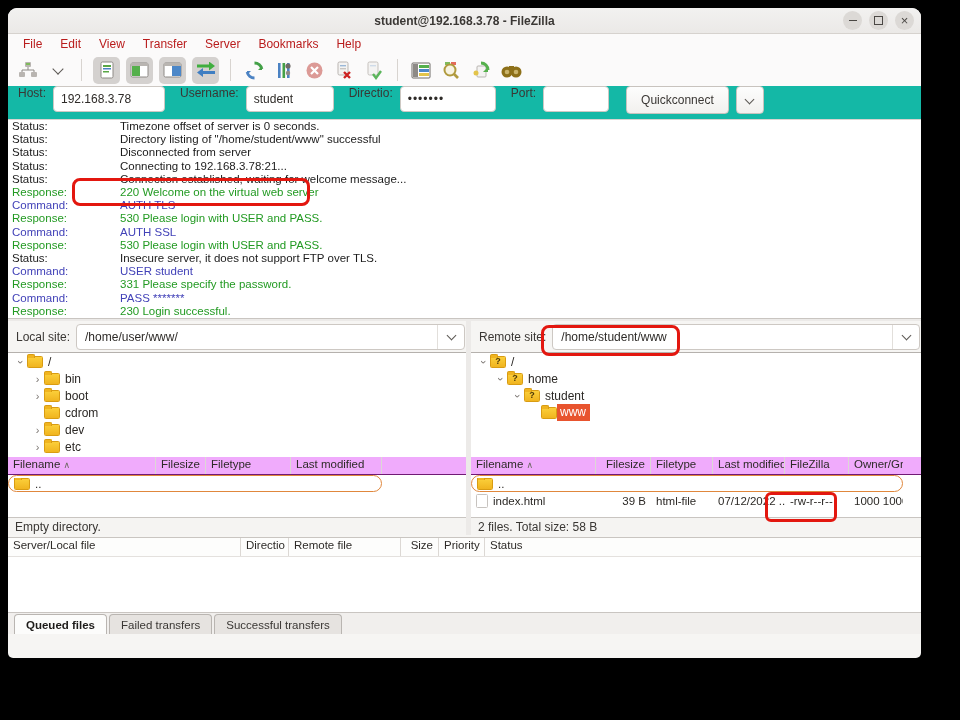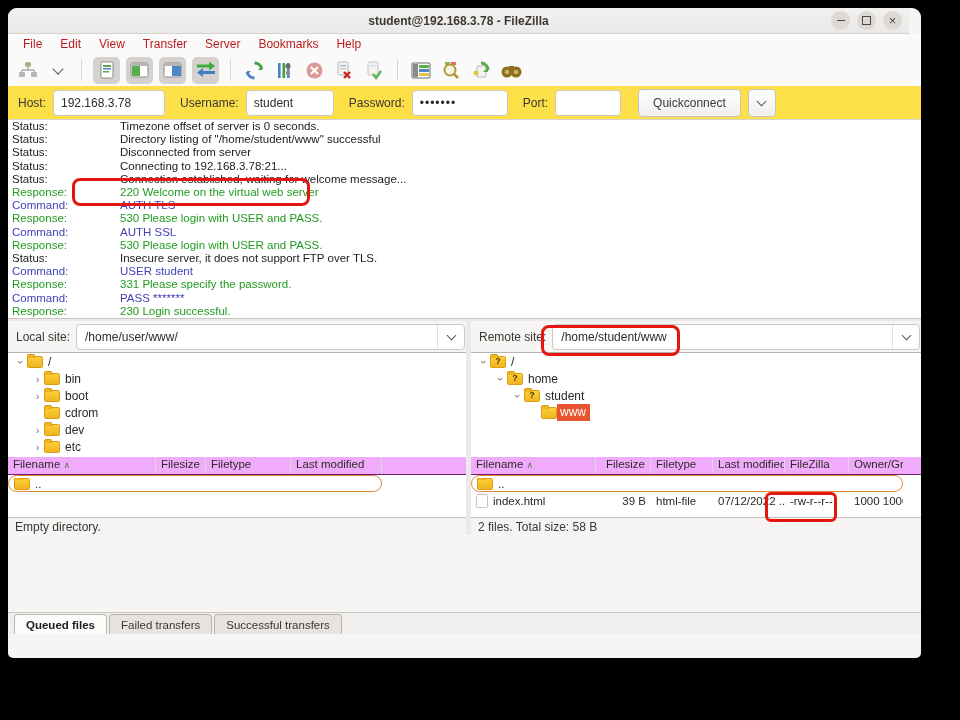--- a/index.html
+++ b/index.html
@@ -1,39 +1,39 @@
 <!DOCTYPE html>
 <html><head>
 <meta charset="utf-8">
 <style>
   html,body{margin:0;padding:0;width:960px;height:720px;background:#000;overflow:hidden;
     font-family:"Liberation Sans",sans-serif;-webkit-font-smoothing:antialiased;}
   .window{position:absolute;left:8px;top:8px;width:913px;height:650px;background:#f6f5f3;
     border-radius:9px 9px 5px 5px;overflow:hidden;box-shadow:0 2px 10px rgba(0,0,0,.6);}
   
-  .titlebar{position:absolute;left:0;top:0;right:12px;height:25px;background:linear-gradient(#f2f1f0,#ebe9e7);
+  .titlebar{position:absolute;left:0;top:0;right:0;height:25px;background:linear-gradient(#f2f1f0,#ebe9e7);
     border-bottom:1px solid #d6d2ce;display:flex;align-items:center;justify-content:center;}
   .title{font-size:12px;font-weight:bold;color:#3b3835;}
   .winbtns{position:absolute;right:7px;top:3px;display:flex;gap:7px;}
   .winbtn{width:19px;height:19px;border-radius:50%;background:#dcd9d6;display:flex;align-items:center;justify-content:center;color:#4a4744;}
   .glyph-min{width:8px;height:1.5px;background:#4a4744;display:block;}
   .glyph-max{width:7px;height:7px;border:1.3px solid #4a4744;display:block;}
   .glyph-close{font-size:13px;line-height:13px;color:#4a4744;}
   
   .menubar{position:absolute;left:0;top:26px;right:0;height:20px;background:#fbfafa;display:flex;align-items:center;padding-left:6px;}
   .menuitem{font-size:12px;color:#b91c1c;padding:0 9px;line-height:20px;}
   
   .toolbar{position:absolute;left:0;top:46px;right:0;height:32px;background:#fbfafa;display:flex;align-items:center;padding-left:8px;gap:6px;}
   .tsep{width:1px;height:22px;background:#d8d4d0;margin:0 5px;}
   .tbtn{width:24px;height:24px;display:flex;align-items:center;justify-content:center;}
   .tbtn.pressed{background:#d4d1cf;border-radius:5px;width:27px;height:27px;}
   .chev{width:7px;height:7px;border-right:1.6px solid #5c5854;border-bottom:1.6px solid #5c5854;transform:rotate(45deg);display:inline-block;margin-top:-3px;}
   
-  .qcbar{position:absolute;left:0;top:78px;right:0;height:33px;background:#fde047;border-bottom:1px solid #d8d4d0;
-    display:flex;align-items:center;padding-left:10px;gap:7px;}
+  .qcbar{position:absolute;left:0;top:78px;right:0;height:33px;background:#14b8a6;border-bottom:1px solid #d8d4d0;
+    display:flex;padding-left:10px;gap:7px;}
   .qclabel{font-size:12px;color:#3a3734;}
   .qcinput{height:24px;background:#fff;border:1px solid #cdc8c3;border-radius:4px;font-size:12px;color:#2e2b28;
     padding:0 7px;display:flex;align-items:center;}
   .qcbtn{height:26px;background:linear-gradient(#fdfdfd,#f2f0ee);border:1px solid #c8c3be;border-radius:4px;
     font-size:12px;color:#3a3734;display:flex;align-items:center;padding:0 14px;}
   .qcdrop{width:26px;height:26px;background:linear-gradient(#fdfdfd,#f2f0ee);border:1px solid #c8c3be;border-radius:4px;
     display:flex;align-items:center;justify-content:center;}
   .dchev{width:6px;height:6px;border-right:1.4px solid #5c5854;border-bottom:1.4px solid #5c5854;transform:rotate(45deg);margin-top:-2px;}
   
   .log{position:absolute;left:0;top:112px;right:0;height:198px;background:#fff;overflow:hidden;font-size:11.5px;line-height:13.2px;}
@@ -240,21 +240,21 @@
           <circle cx="15" cy="10" r="2.3" fill="#c9b36a"></circle>
         </svg>
     </div>
   </div>
 
   <div class="qcbar">
     <span class="qclabel">Host:</span>
     <span class="qcinput" style="width:96px">192.168.3.78</span>
     <span class="qclabel" style="margin-left:8px">Username:</span>
     <span class="qcinput" style="width:72px">student</span>
-    <span class="qclabel" style="margin-left:8px">Password:</span>
+    <span class="qclabel" style="margin-left:8px">Directio:</span>
     <span class="qcinput" style="width:80px;letter-spacing:1px">•••••••</span>
     <span class="qclabel" style="margin-left:8px">Port:</span>
     <span class="qcinput" style="width:50px"></span>
     <span class="qcbtn" style="margin-left:10px">Quickconnect</span>
     <span class="qcdrop">
         <span class="dchev"></span>
       </span>
   </div>
 
   <div class="log">
@@ -442,20 +442,30 @@
       <span class="cell" style="width:64px">-rw-r--r--</span>
       <span class="cell" style="width:54px">1000 1000</span>
     </div>
   </div>
   <div class="lstat-right">
       <div class="lstat">
         <span>2 files. Total size: 58 B</span>
       </div>
     </div>
 
+  <div class="queue">
+    <div class="qhead">
+      <span class="hcell" style="width:233px">Server/Local file</span>
+      <span class="hcell" style="width:48px">Directio</span>
+      <span class="hcell" style="width:112px">Remote file</span>
+      <span class="hcell r" style="width:38px;text-align:right">Size</span>
+      <span class="hcell" style="width:46px">Priority</span>
+      <span class="hcell" style="width:60px;border-right:none">Status</span>
+    </div>
+  </div>
 
   <div class="tabsrow">
     <span class="tab active">Queued files</span>
     <span class="tab">Failed transfers</span>
     <span class="tab">Successful transfers</span>
   </div>
 
 
   <div class="anno anno1"></div>
   <div class="anno anno2"></div>

